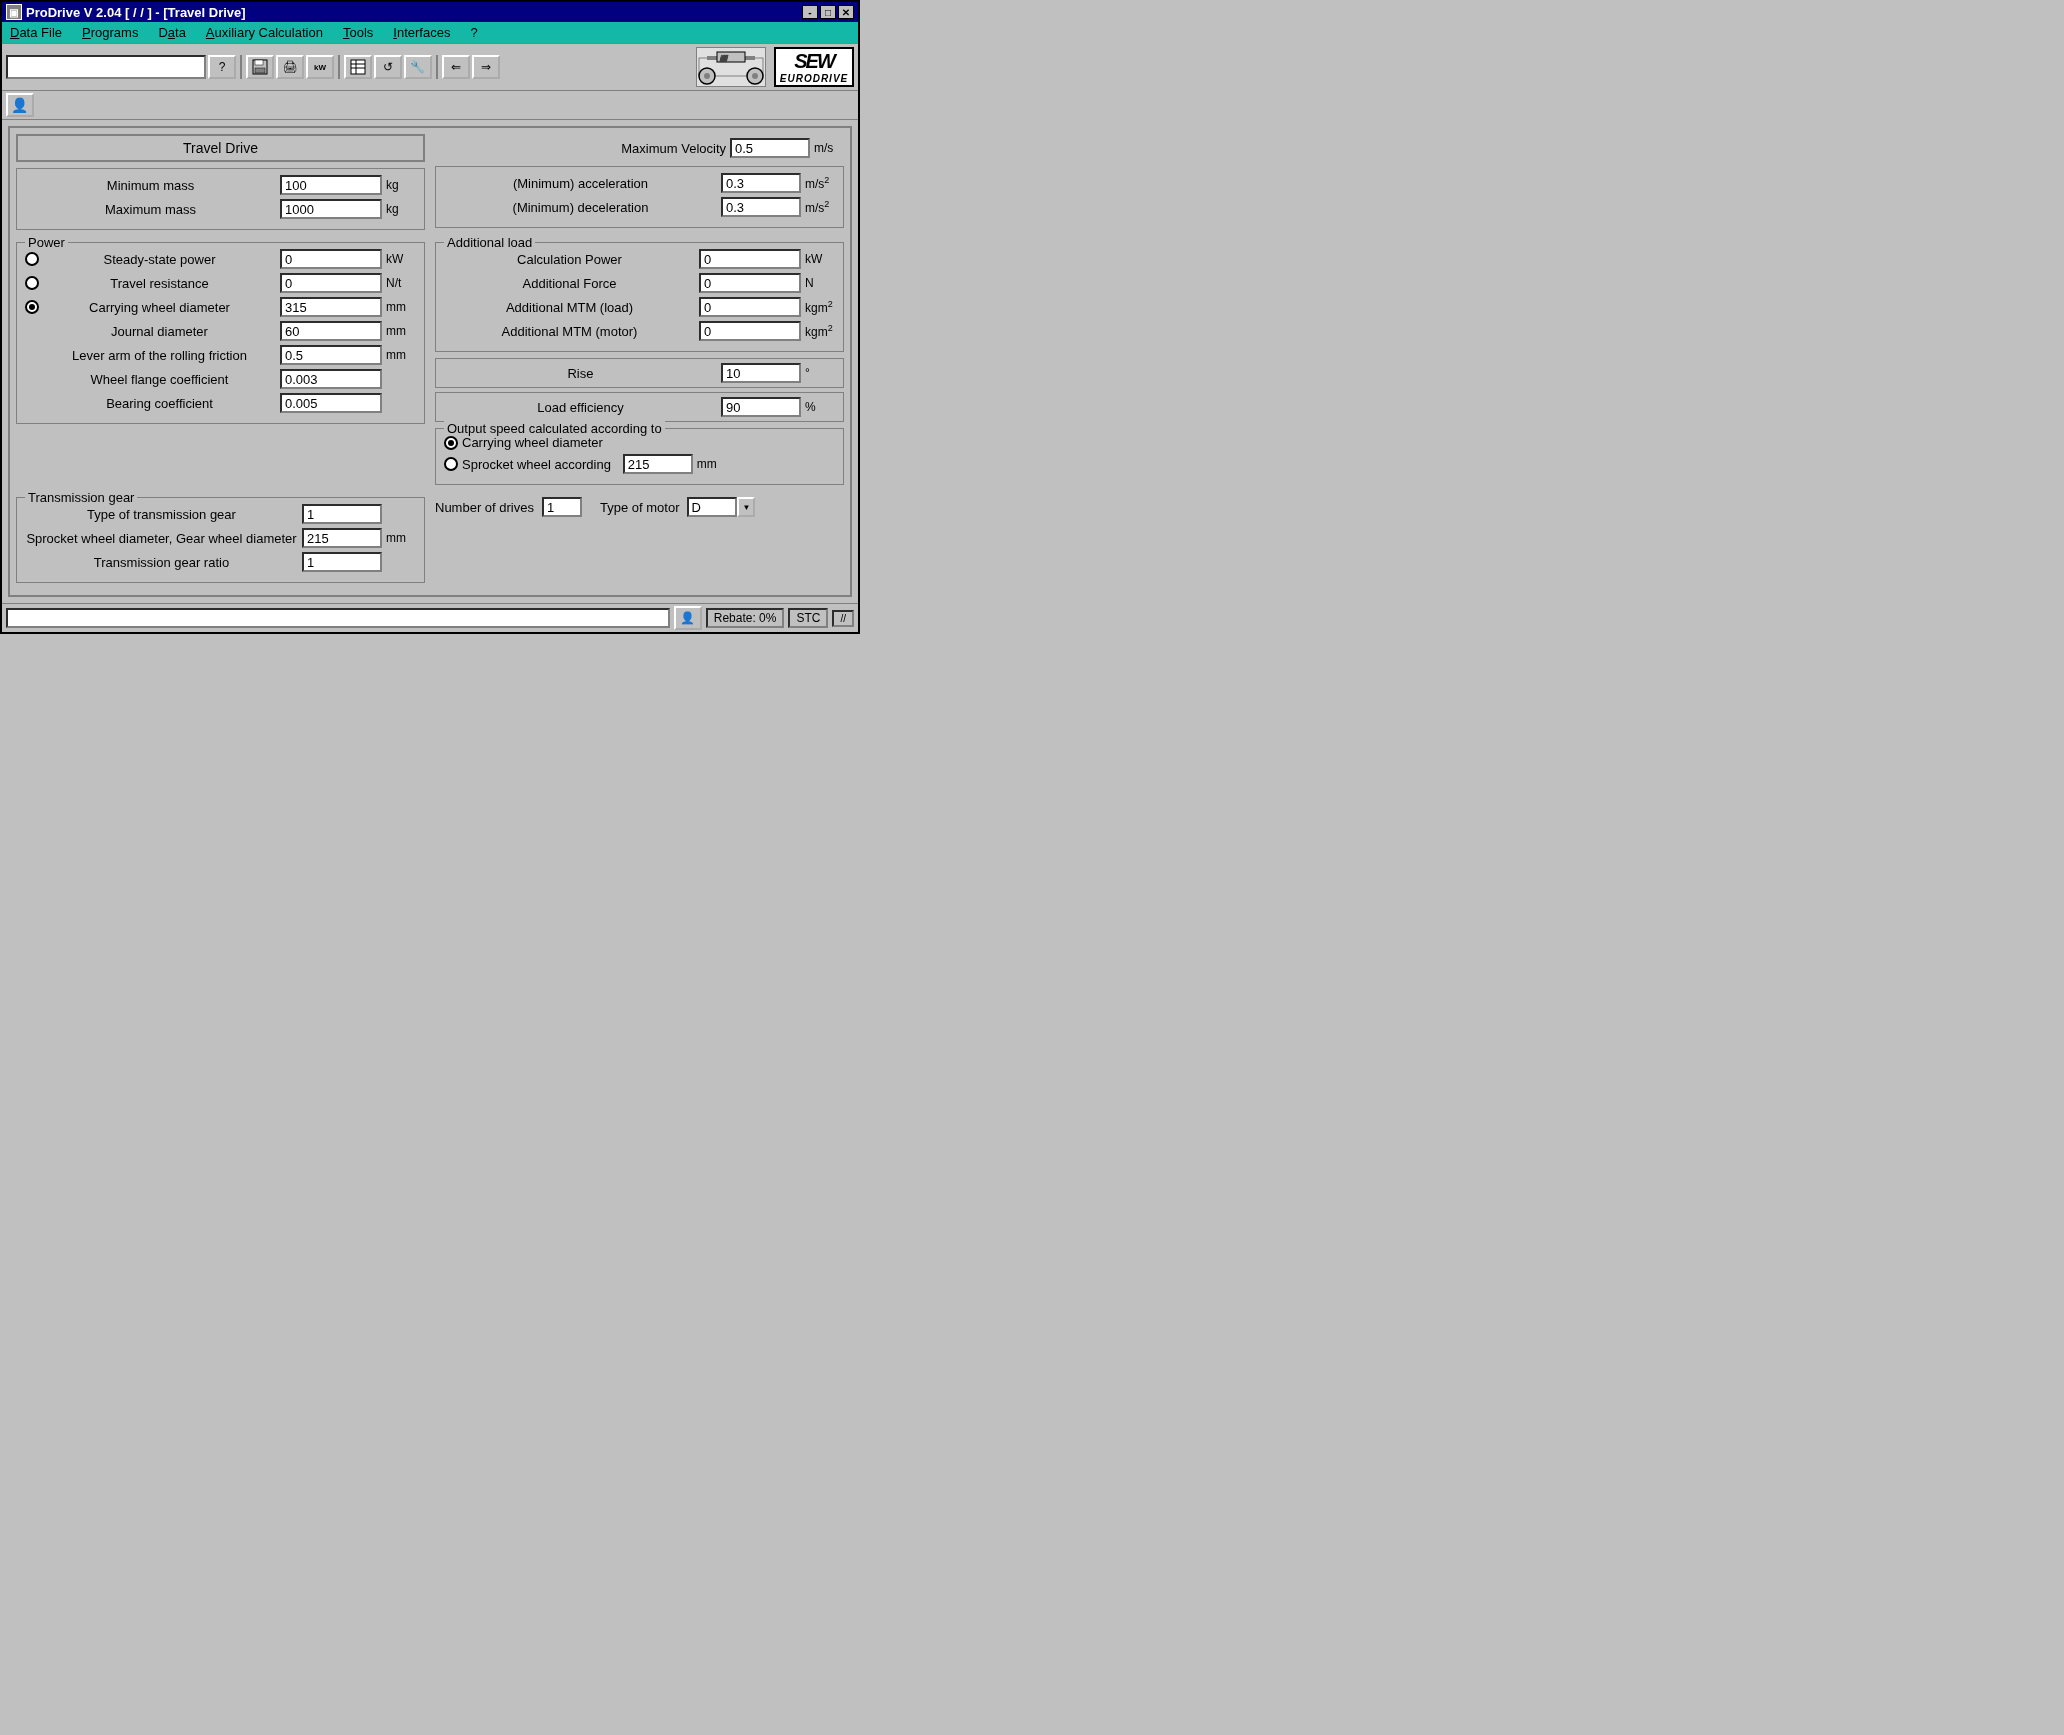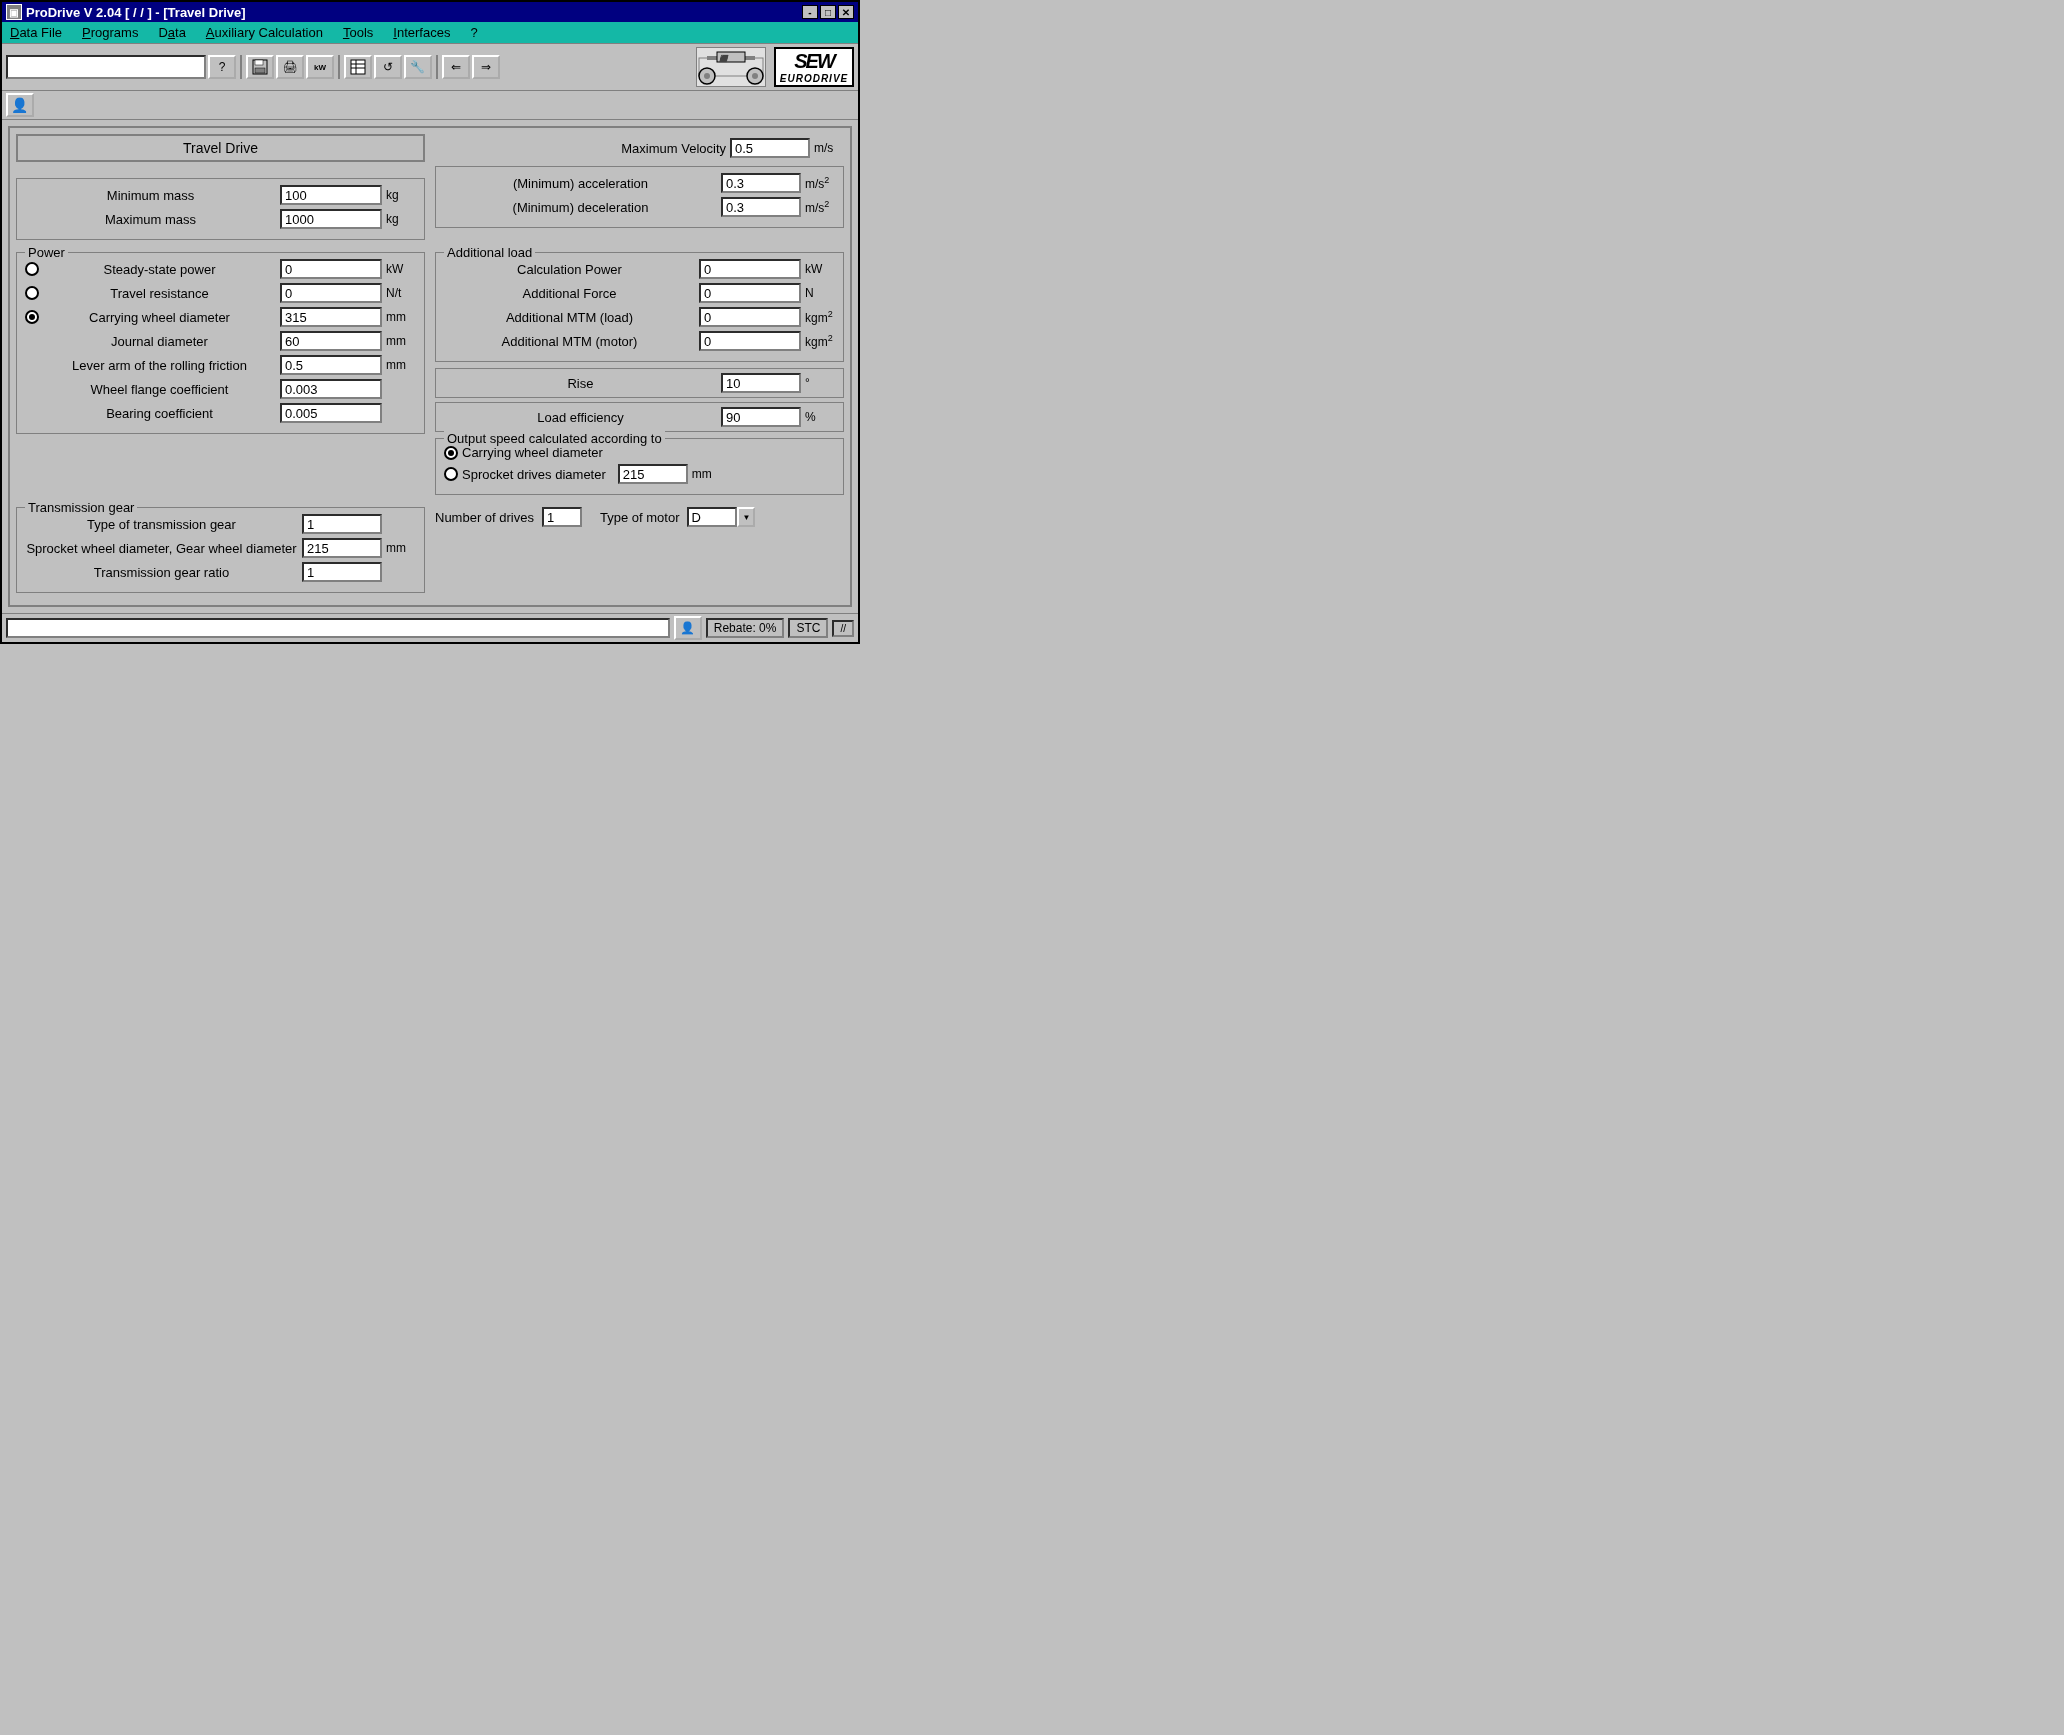--- a/index.html
+++ b/index.html
@@ -136,21 +136,21 @@
     }
     .right-panel {
       flex: 1;
     }
     .section-title-box {
       border: 2px solid #808080;
       background: #c0c0c0;
       text-align: center;
       padding: 4px 8px;
       font-size: 14px;
-      margin-bottom: 16px;
+      margin-bottom: 6px;
     }
     .field-row {
       display: flex;
       align-items: center;
       margin-bottom: 4px;
       gap: 4px;
     }
     .field-label {
       text-align: center;
       flex: 1;
@@ -455,21 +455,21 @@
           </div>
 
           <div class="group-box">
             <span class="group-box-title">Output speed calculated according to</span>
             <div class="field-row">
               <div class="radio-btn checked"></div>
               <span>Carrying wheel diameter</span>
             </div>
             <div class="field-row">
               <div class="radio-btn"></div>
-              <span style="margin-right:8px;">Sprocket drives diameter</span>
+              <span style="margin-right:8px;">Sprocket wheel according</span>
               <input class="field-input" type="text" value="215" style="width: 70px;">
               <span class="field-unit">mm</span>
             </div>
           </div>
         </div>
       </div>
 
       <div style="display:flex; gap:10px; align-items:flex-start;">
         <div style="flex:1;">
           <div class="group-box">

